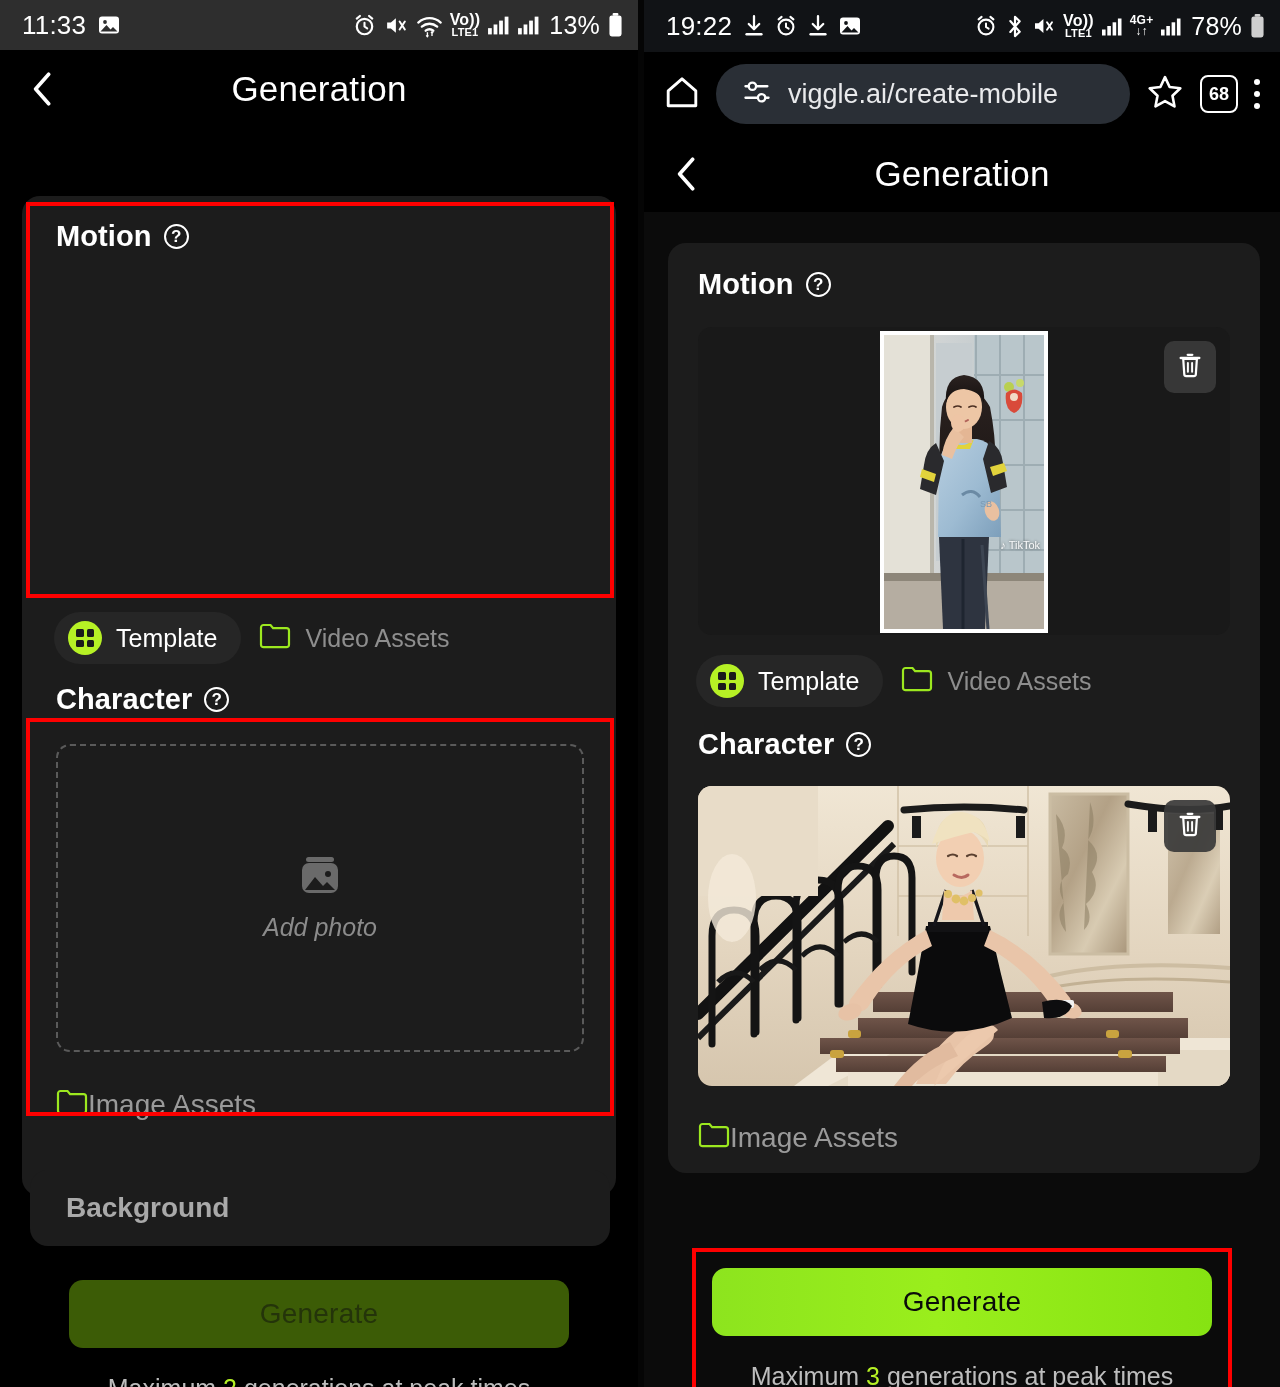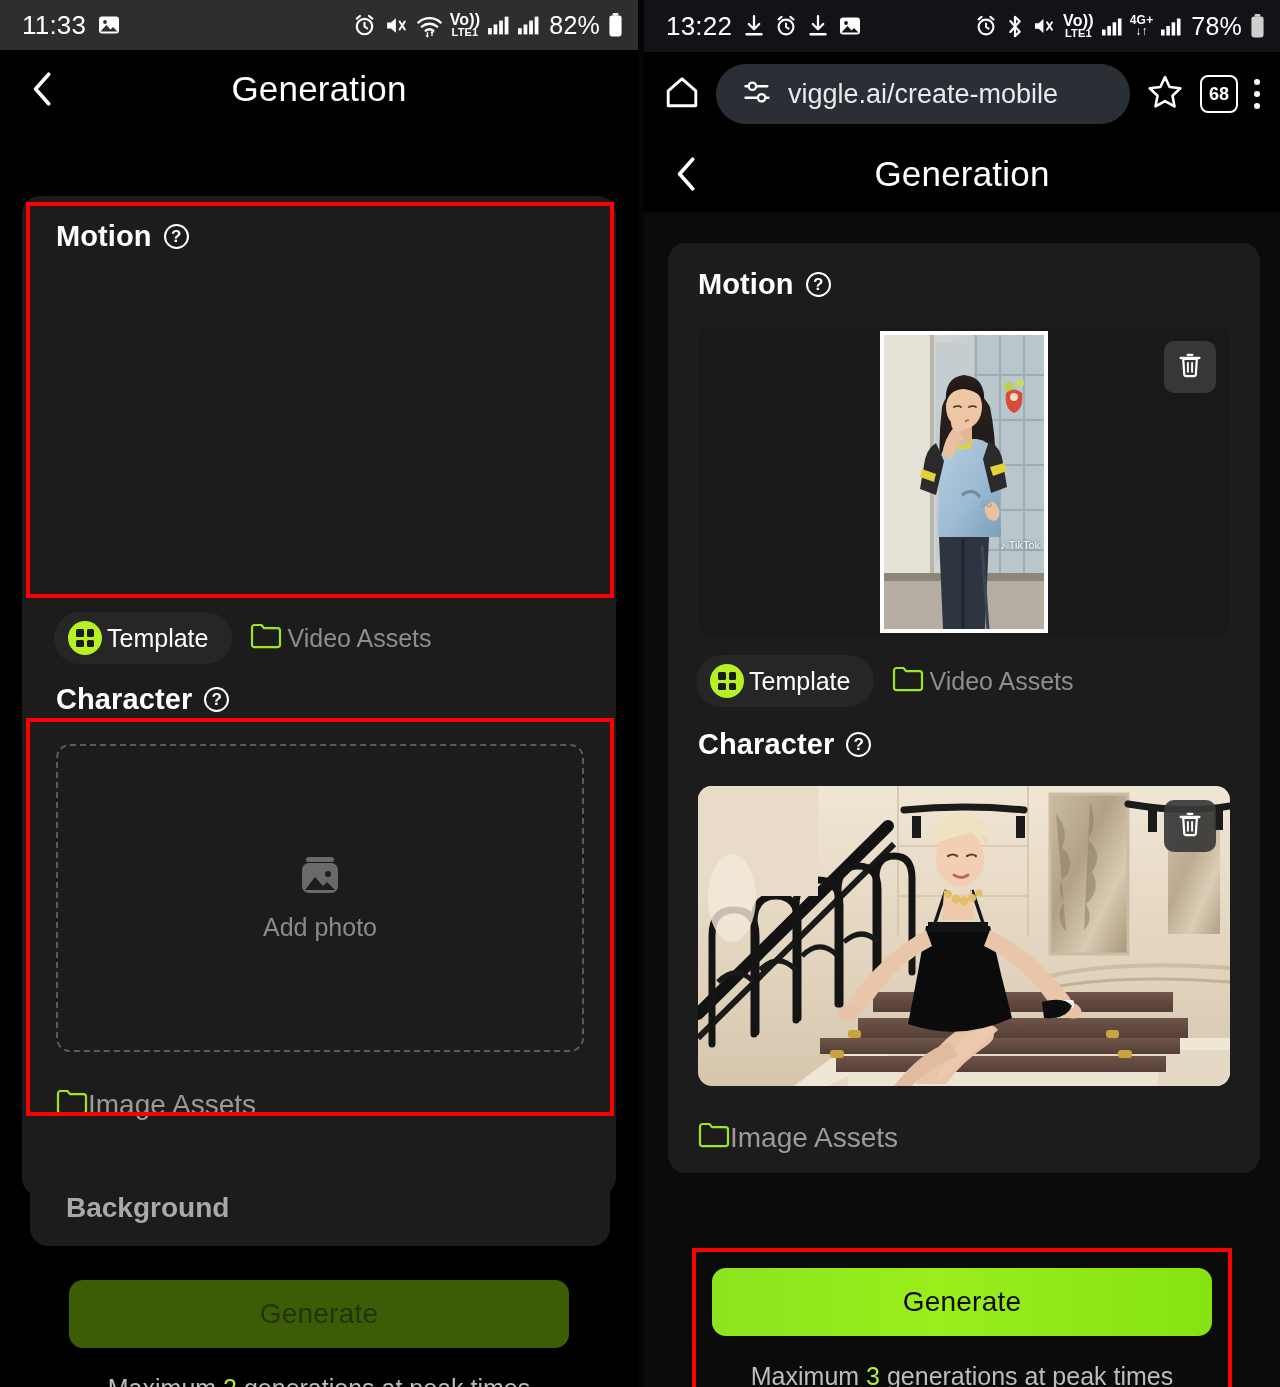--- a/index.html
+++ b/index.html
@@ -59,21 +59,21 @@
     display: inline-flex; align-items: center; justify-content: center;
     font-size: 17px; font-weight: 700; color: #fff; line-height: 1; font-family: "Liberation Sans", sans-serif;
   }
   .dropzone {
     border: 2px dashed #5a5a5a; border-radius: 14px;
     display: flex; flex-direction: column; align-items: center; justify-content: center;
     gap: 12px; color: #8b8b8b; font-size: 25px;
   }
   .chiprow { display: flex; align-items: center; gap: 14px; }
   .chip {
-    display: flex; align-items: center; gap: 5px;
+    display: flex; align-items: center; gap: 14px;
     height: 52px; padding: 0 24px 0 14px; border-radius: 26px;
     color: #fff; font-size: 25px;
   }
   .chip.active { background: #262626; }
   .chip.plain { color: #8e8e8e; padding-left: 4px; }
   .grid-badge {
     width: 34px; height: 34px; border-radius: 50%; background: #b6f125;
     display: grid; grid-template-columns: 1fr 1fr; grid-template-rows: 1fr 1fr;
     gap: 3px; padding: 8px;
   }
@@ -187,21 +187,21 @@
             </svg>
         </span>
         <span class="sb-icon">
           <svg width="23" height="22" viewBox="0 0 22 20">
               <rect x="1" y="13" width="3.6" height="6" fill="#fff"></rect>
               <rect x="6.3" y="9.5" width="3.6" height="9.5" fill="#fff"></rect>
               <rect x="11.6" y="5.8" width="3.6" height="13.2" fill="#fff"></rect>
               <rect x="16.9" y="2" width="3.6" height="17" fill="#fff"></rect>
             </svg>
         </span>
-        <span class="sb-pct">82%</span>
+        <span class="sb-pct">13%</span>
         <span class="sb-icon">
           <svg width="17" height="26" viewBox="0 0 14 24">
               <rect x="4.3" y="1" width="5.4" height="2.4" rx="1" fill="#fff"></rect>
               <rect x="1.4" y="3.2" width="11.2" height="19.4" rx="2.2" fill="#fff"></rect>
             </svg>
         </span>
       </span>
     </div>
 
     <div class="apphdr">
@@ -241,21 +241,21 @@
             </span>
             <span>Video Assets</span>
           </div>
         </div>
 
         <div class="section-title" style="position:absolute; left:34px; top:487px;">
           <span>Character</span>
           <span class="qmark">?</span>
         </div>
 
-        <div class="dropzone" style="position:absolute; left:34px; top:548px; width:528px; height:308px;">
+        <div class="dropzone" style="position:absolute; left:34px; top:548px; width:528px; height:308px;font-style:italic;">
           <span>
             <svg width="42" height="40" viewBox="0 0 42 40">
               <rect x="7" y="2" width="28" height="5" rx="2.5" fill="#6a6a6a"></rect>
               <rect x="3" y="8" width="36" height="30" rx="7" fill="#6a6a6a"></rect>
               <circle cx="29" cy="19" r="3" fill="#1c1c1c"></circle>
               <path d="M6 35 L16 22 L24 31 L28 27 L36 35 Z" fill="#1c1c1c"></path>
             </svg>
           </span>
           <span>Add photo</span>
         </div>
@@ -286,21 +286,21 @@
       <div class="hl" style="left:26px; top:74px; width:588px; height:396px;"></div>
       <div class="hl" style="left:26px; top:590px; width:588px; height:398px;"></div>
     </div>
   </div>
 
   <div class="seam"></div>
 
   <div class="panel right">
 
     <div class="statusbar right-sb">
-      <span class="sb-time">13:22</span>
+      <span class="sb-time">19:22</span>
       <span class="sb-left-icons">
         <span class="sb-icon">
           <svg width="22" height="24" viewBox="0 0 20 22">
               <path d="M10 2v11M5.2 9.2 10 14l4.8-4.8" stroke="#fff" stroke-width="2.1" fill="none" stroke-linecap="round" stroke-linejoin="round"></path>
               <path d="M3.2 18.6h13.6" stroke="#fff" stroke-width="2.2" stroke-linecap="round"></path>
             </svg>
         </span>
         <span class="sb-icon">
           <svg width="24" height="24" viewBox="0 0 24 24">
               <circle cx="12" cy="13" r="7.4" fill="none" stroke="#fff" stroke-width="2.1"></circle>

